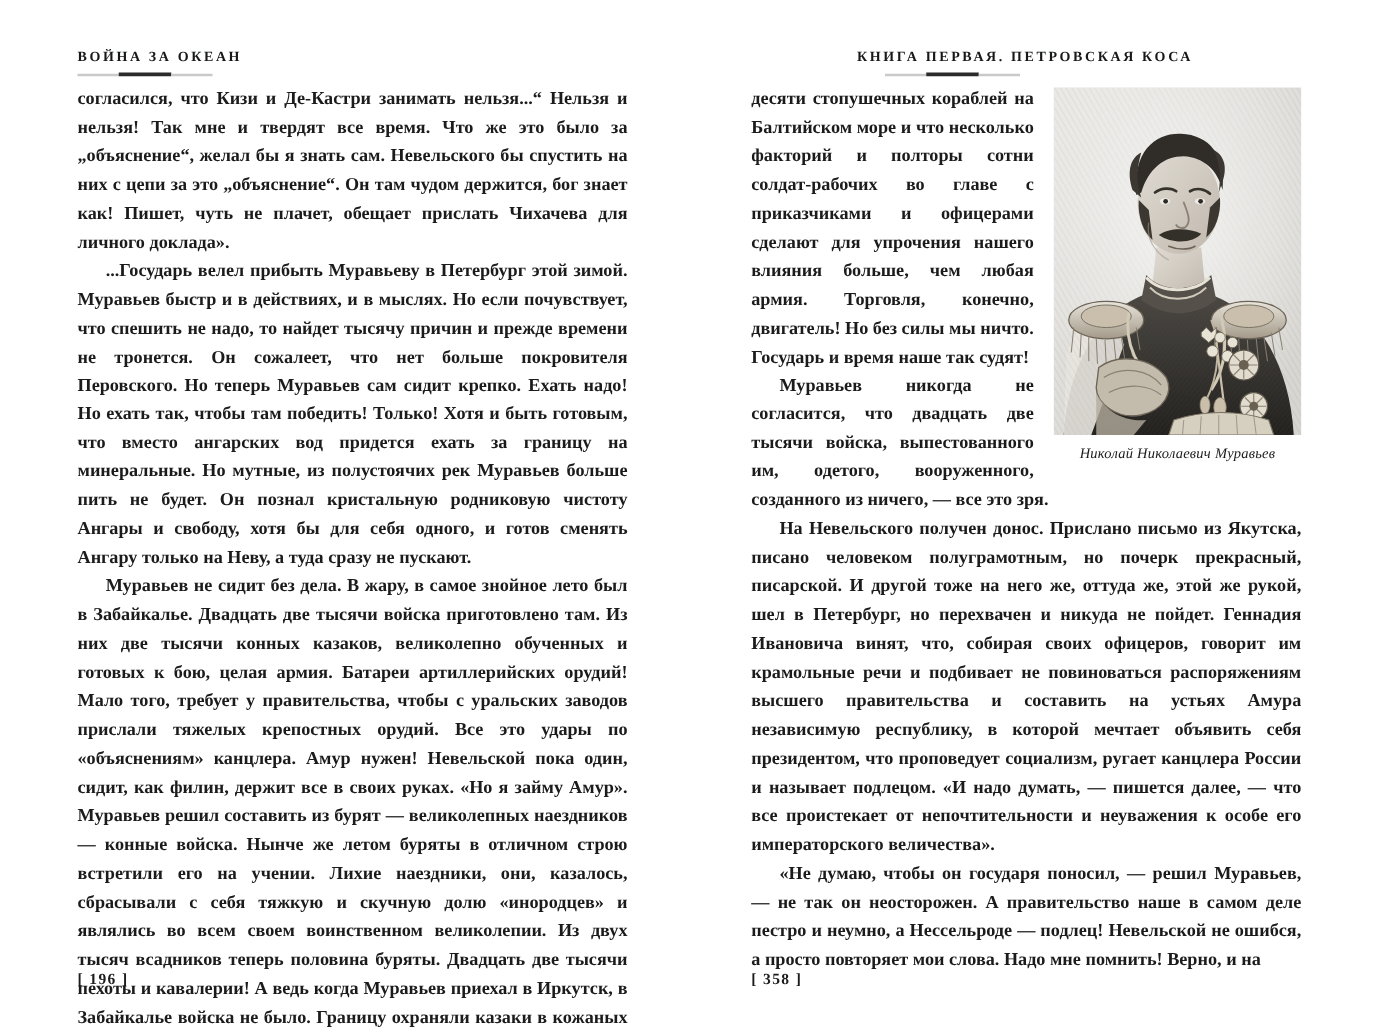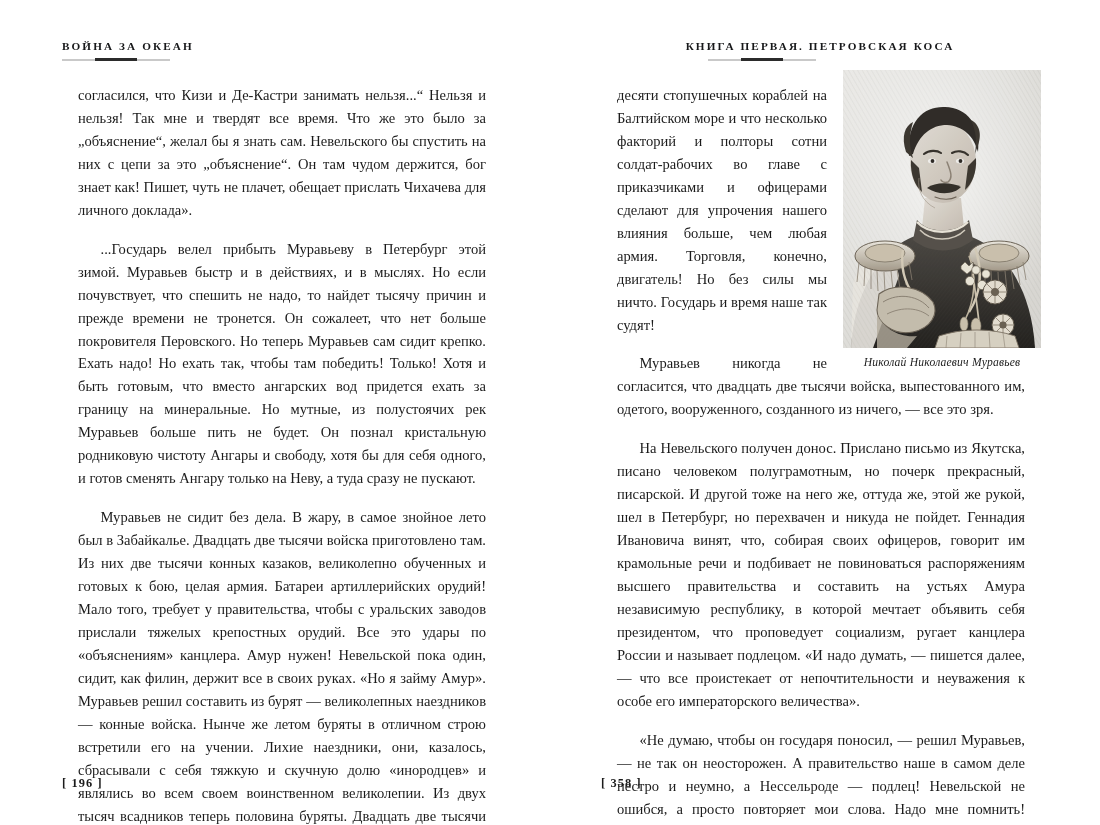--- a/index.html
+++ b/index.html
@@ -99,22 +99,23 @@
     line-height: 22.95px;
     text-align: justify;
     text-justify: inter-word;
     hyphens: manual;
   }
   .page-left .textblock { left: 62px; }
   .page-right .textblock { left: 601px; }
   .page-right .textblock { left: 51px; }
 
   .textblock p {
-    margin: 16px;
+    margin: 0;
     text-indent: 1.55em;
+    font-weight: bold;
   }
   .textblock p.noindent {
     text-indent: 0;
   }
 
   
   .figure {
     float: right;
     width: 198px;
     margin: 2px 0 4px 16px;

